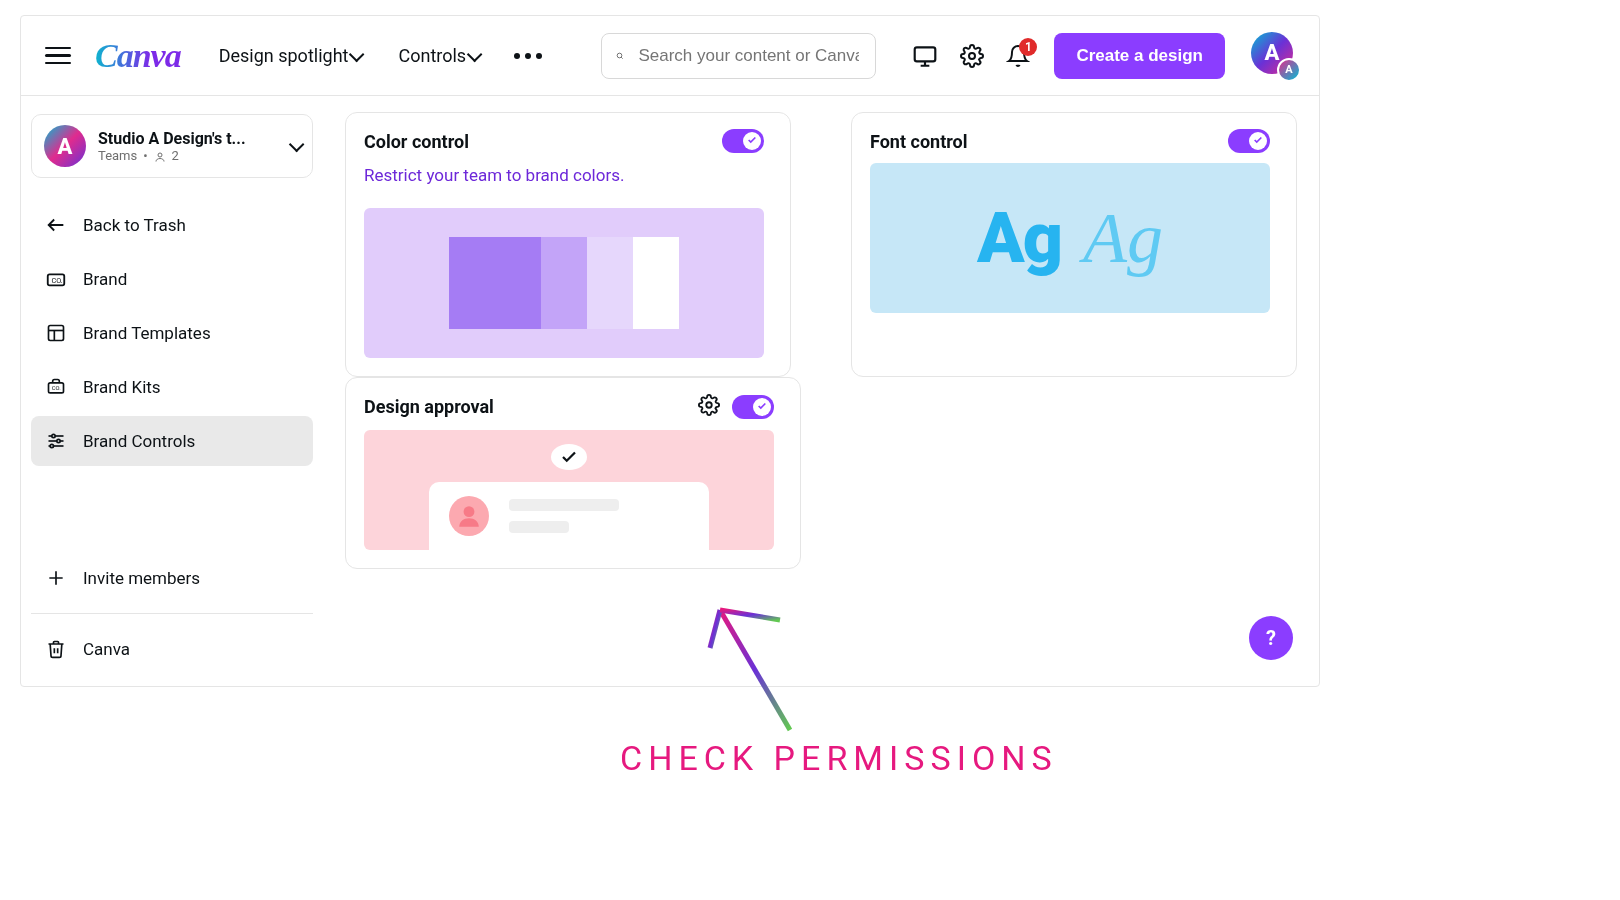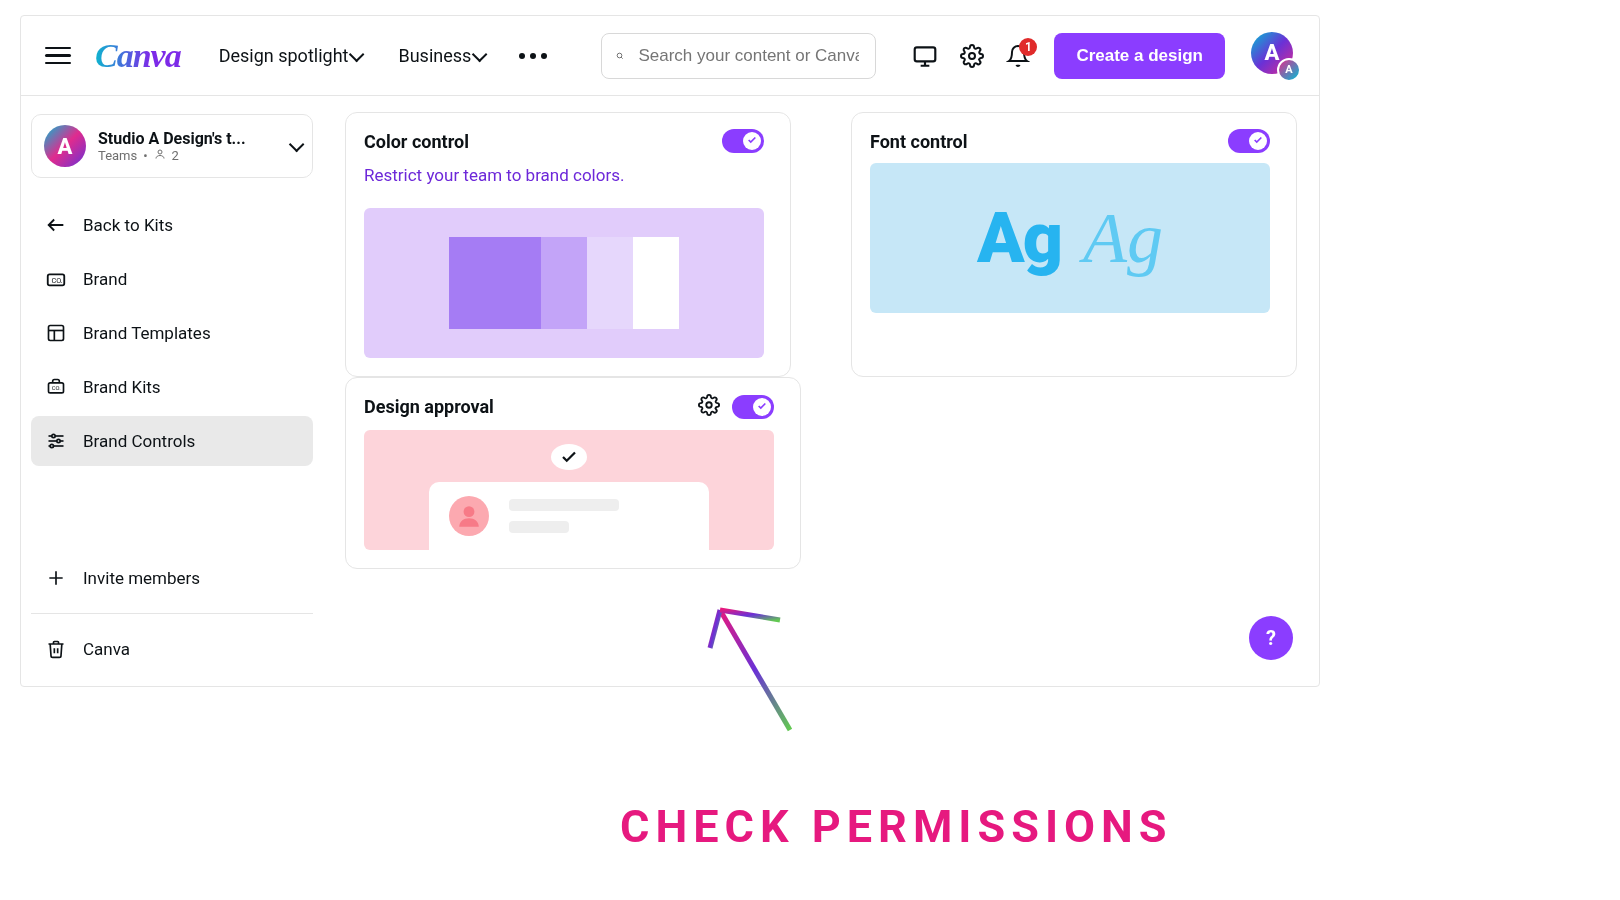--- a/index.html
+++ b/index.html
@@ -64,21 +64,21 @@
   
   .body{display:flex;height:calc(100% - 80px);}
   .sidebar{width:302px;padding:18px 10px 10px 10px;display:flex;flex-direction:column}
   .team-picker{
     border:1.5px solid var(--border);border-radius:10px;
     display:flex;align-items:center;gap:12px;padding:10px 12px;margin-bottom:20px;cursor:pointer;
   }
   .team-avatar{width:42px;height:42px;border-radius:50%;background:linear-gradient(135deg,#02bcd4,#e02b8e,#6a31d6);display:flex;align-items:center;justify-content:center;color:#fff;font-weight:800;font-size:22px}
   .team-info{flex:1;min-width:0}
   .team-name{font-weight:700;font-size:16px;white-space:nowrap;overflow:hidden;text-overflow:ellipsis}
-  .team-meta{color:#6f6f6f;font-size:13px;display:flex;align-items:flex-start;gap:6px}
+  .team-meta{color:#6f6f6f;font-size:13px;display:flex;align-items:flex-end;gap:6px}
   .side-item{display:flex;align-items:center;gap:16px;height:50px;border-radius:8px;padding:0 14px;font-size:17px;cursor:pointer;margin:2px 0}
   .side-item.selected{background:var(--sidebar-sel)}
   .side-spacer{flex:1}
   .side-divider{border:none;border-top:1.5px solid var(--border);margin:8px 0}
   .side-icon{width:22px;display:flex;justify-content:center}
   
   .main{flex:1;padding:16px 22px;overflow:auto}
   .cards-row{display:flex;gap:60px}
   .card{
     width:456px;border:1.5px solid var(--border);border-radius:12px;
@@ -110,42 +110,42 @@
   .ill-approval .docrow{background:#fff;border-radius:10px 10px 0 0;margin-top:12px;width:280px;height:70px;display:flex;align-items:center;gap:20px;padding:14px 20px}
   .docrow .person{width:40px;height:40px;border-radius:50%;background:#fca9b0;display:flex;align-items:center;justify-content:center}
   .doclines{display:flex;flex-direction:column;gap:10px}
   .docline{background:#eee;border-radius:4px;height:12px}
   .docline.a{width:110px}
   .docline.b{width:60px}
   
   .help-fab{position:absolute;right:26px;bottom:26px;width:44px;height:44px;border-radius:50%;background:var(--purple);color:#fff;display:flex;align-items:center;justify-content:center;font-size:20px;font-weight:700;cursor:pointer}
   
   .annot{position:absolute;pointer-events:none}
-  .annot-text{color:var(--pink-annot);font-size:45px;font-weight:700;letter-spacing:6px;position:absolute;left:620px;top:800px;white-space:nowrap;font-family:var(--font)}
+  .annot-text{color:var(--pink-annot);font-size:34px;font-weight:400;letter-spacing:6px;position:absolute;left:620px;top:738px;white-space:nowrap;font-family:var(--font)}
   .arrow-svg{position:absolute;left:680px;top:580px;width:200px;height:200px}
 </style>
 </head>
 <body>
 
 <div class="app-frame">
 
   <div class="header">
     <div class="burger">
         <span></span>
         <span></span>
         <span></span>
       </div>
     <div class="logo">Canva</div>
 
     <div class="nav-item">
       <span>Design spotlight</span>
       <span class="chevron-down"></span>
     </div>
     <div class="nav-item">
-      <span>Business</span>
+      <span>Controls</span>
       <span class="chevron-down"></span>
     </div>
     <div class="dots">
         <span></span>
         <span></span>
         <span></span>
       </div>
 
     <div class="spacer"></div>
 
@@ -207,21 +207,21 @@
         <span class="chevron-down"></span>
       </div>
 
       <div class="side-item">
         <span class="side-icon">
           <svg width="22" height="22" viewBox="0 0 24 24" fill="none" stroke="#0d1216" stroke-width="2">
               <line x1="20" y1="12" x2="4" y2="12"></line>
               <polyline points="10 18 4 12 10 6"></polyline>
             </svg>
         </span>
-        <span>Back to Kits</span>
+        <span>Back to Trash</span>
       </div>
 
       <div class="side-item">
         <span class="side-icon">
           <svg width="22" height="22" viewBox="0 0 24 24" fill="none" stroke="#0d1216" stroke-width="2">
               <rect x="3" y="7" width="18" height="12" rx="2"></rect>
               <text x="7" y="16" font-size="8" fill="#0d1216" stroke="none">CO.</text>
             </svg>
         </span>
         <span>Brand</span>

